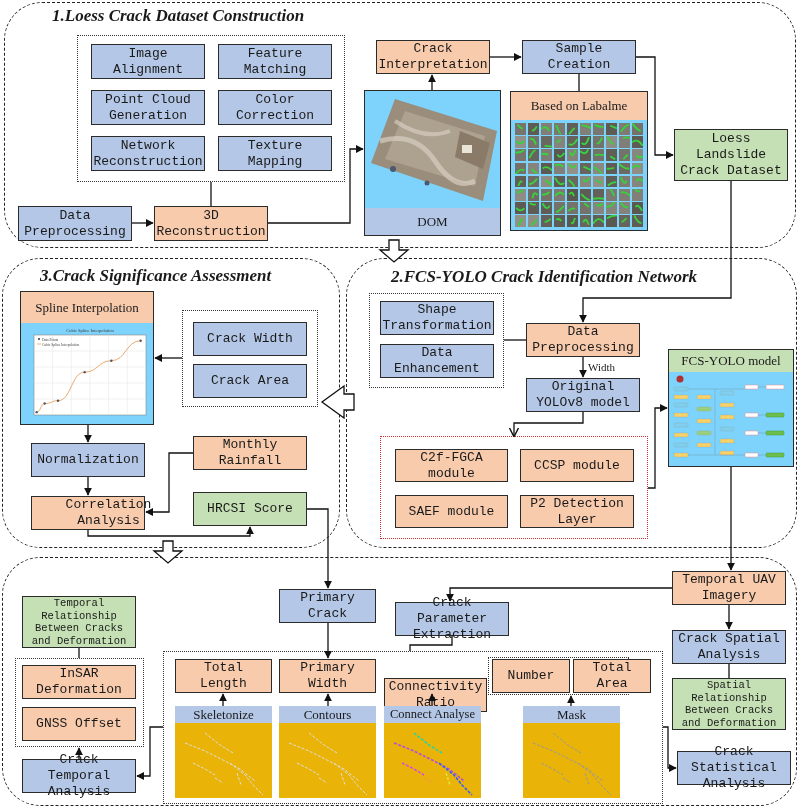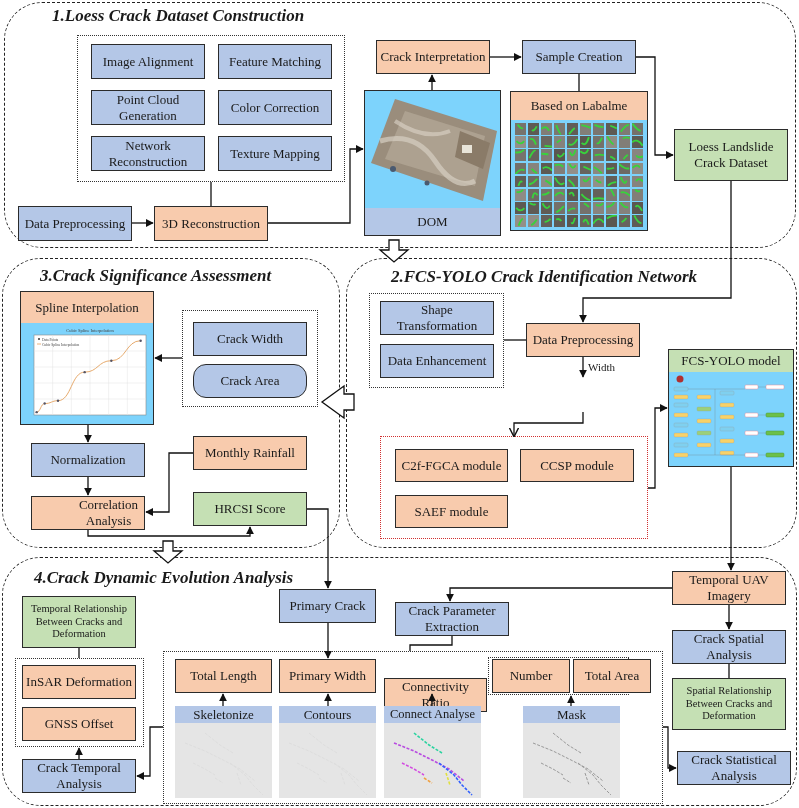--- a/index.html
+++ b/index.html
@@ -1,32 +1,32 @@
 <!DOCTYPE html>
 <html><head>
 <meta charset="utf-8">
 <style>
   html, body { margin:0; padding:0; background:#fff; }
   #canvas { position:relative; width:799px; height:808px; overflow:hidden; background:#fff;
             font-family:"Liberation Serif", "DejaVu Serif", serif; color:#1a1a1a; }
   .abs { position:absolute; }
   .box { position:absolute; box-sizing:border-box; border:1.6px solid #2b2b2b;
          display:flex; align-items:center; justify-content:center; text-align:center;
-         font-size:13px; line-height:16px; padding:1px 3px; }
+         font-size:13px; line-height:16px; padding:1px 3px;font-family:Liberation Mono, monospace; }
   .o { background:#f8cbad; }
   .b { background:#b4c7e7; }
   .g { background:#c5e0b4; }
   .sec { position:absolute; box-sizing:border-box; border:1.5px dashed #222; border-radius:38px; }
   .dotted { position:absolute; box-sizing:border-box; border:1.5px dotted #333; }
   .reddot { position:absolute; box-sizing:border-box; border:1.5px dotted #d03030; }
   .title { position:absolute; font-weight:bold; font-style:italic; font-size:17px; white-space:nowrap; }
   .small { font-size:10.5px; line-height:12.5px; }
   svg.overlay { position:absolute; left:0; top:0; pointer-events:none; }
   .imgpanel { position:absolute; box-sizing:border-box; border:1.6px solid #2b2b2b; background:#7dd3fc; }
-  .blackimg { position:absolute; background:#e5e5e5; box-sizing:border-box; }
+  .blackimg { position:absolute; background:#eab308; box-sizing:border-box; }
   .hdr { position:absolute; left:0; right:0; top:0; display:flex; align-items:center; justify-content:center; font-size:13px; }
 </style>
 </head>
 <body>
 
 <div id="canvas">
 
   <div class="sec" style="left:4px;top:2px;width:792px;height:246px;"></div>
   <div class="sec" style="left:2px;top:258px;width:338px;height:290px;"></div>
   <div class="sec" style="left:346px;top:258px;width:451px;height:290px;"></div>
@@ -495,38 +495,40 @@
         <circle cx="22.666666666666664" cy="78.57142857142857" r="1.2" fill="#556"></circle>
         <circle cx="36" cy="75.71428571428571" r="1.2" fill="#556"></circle>
         <circle cx="62.666666666666664" cy="47.142857142857146" r="1.2" fill="#556"></circle>
         <circle cx="89.33333333333333" cy="35.71428571428572" r="1.2" fill="#556"></circle>
         <circle cx="118.66666666666666" cy="15.714285714285722" r="1.2" fill="#556"></circle>
       </svg>
   </div>
 
   <div class="dotted" style="left:182px;top:310px;width:136px;height:97px;"></div>
   <div class="box b" style="left:193px;top:322px;width:114px;height:34px;">Crack Width</div>
-  <div class="box b" style="left:193px;top:364px;width:114px;height:34px;border-radius:13px;">Crack Area</div>
+  <div class="box b" style="left:193px;top:364px;width:114px;height:34px;">Crack Area</div>
 
   <div class="box b" style="left:31px;top:443px;width:114px;height:34px;">Normalization</div>
   <div class="box o" style="left:193px;top:436px;width:114px;height:34px;">Monthly Rainfall</div>
   <div class="box o" style="left:31px;top:496px;width:114px;height:34px;padding-left:44px;">Correlation Analysis</div>
   <div class="box g" style="left:193px;top:492px;width:114px;height:34px;">HRCSI Score</div>
 
   <div class="title" style="left:391px;top:267px;">2.FCS-YOLO Crack Identification Network</div>
   <div class="dotted" style="left:369px;top:293px;width:135px;height:95px;"></div>
   <div class="box b" style="left:380px;top:301px;width:114px;height:34px;">Shape Transformation</div>
   <div class="box b" style="left:380px;top:344px;width:114px;height:34px;">Data Enhancement</div>
   <div class="box o" style="left:526px;top:323px;width:114px;height:34px;">Data Preprocessing</div>
   <div class="abs" style="left:588px;top:361px;font-size:11px;">Width</div>
+  <div class="box b" style="left:526px;top:378px;width:114px;height:34px;">Original YOLOv8 model</div>
 
   <div class="reddot" style="left:380px;top:436px;width:268px;height:103px;"></div>
   <div class="box o" style="left:395px;top:449px;width:113px;height:33px;">C2f-FGCA module</div>
   <div class="box o" style="left:520px;top:449px;width:114px;height:33px;">CCSP module</div>
   <div class="box o" style="left:395px;top:495px;width:113px;height:33px;text-align:right;">SAEF module</div>
+  <div class="box o" style="left:520px;top:495px;width:114px;height:33px;">P2 Detection Layer</div>
 
   <div class="imgpanel" style="left:668px;top:349px;width:126px;height:118px;">
     <div class="g" style="position:absolute;left:0;right:0;top:0;height:22px;display:flex;align-items:center;justify-content:center;font-size:13px;">FCS-YOLO model</div>
     <svg id="arch-diagram" width="122" height="92" style="position:absolute;left:1px;top:23px;">
         <circle cx="10" cy="6" r="3.5" fill="#b03030"></circle>
         <rect x="4" y="14" width="14" height="4" rx="1" fill="#7fd0ef" stroke="#999" stroke-width="0.3"></rect>
         <rect x="4" y="22" width="14" height="4" rx="1" fill="#f7d26a" stroke="#999" stroke-width="0.3"></rect>
         <rect x="4" y="30" width="14" height="4" rx="1" fill="#7fd0ef" stroke="#999" stroke-width="0.3"></rect>
         <rect x="4" y="40" width="14" height="4" rx="1" fill="#f7d26a" stroke="#999" stroke-width="0.3"></rect>
         <rect x="4" y="50" width="14" height="4" rx="1" fill="#7fd0ef" stroke="#999" stroke-width="0.3"></rect>
@@ -555,21 +557,20 @@
         <line x1="88" y1="60" x2="96" y2="60" stroke="#777" stroke-width="0.3"></line>
         <rect x="75" y="80" width="13" height="4" rx="1" fill="#fff" stroke="#e48a9a" stroke-width="0.5"></rect>
         <rect x="96" y="80" width="18" height="4" rx="1" fill="#6cc04a" stroke="#4a9a3a" stroke-width="0.5"></rect>
         <line x1="88" y1="82" x2="96" y2="82" stroke="#777" stroke-width="0.3"></line>
         <line x1="18" y1="16" x2="75" y2="16" stroke="#777" stroke-width="0.3"></line>
         <line x1="18" y1="82" x2="75" y2="82" stroke="#777" stroke-width="0.3"></line>
         <line x1="45" y1="16" x2="45" y2="82" stroke="#777" stroke-width="0.3"></line>
       </svg>
   </div>
 
-  <div class="title" style="left:34px;top:568px;">4.Crack Dynamic Evolution Analysis</div>
 
   <div class="box g small" style="left:22px;top:596px;width:114px;height:52px;">Temporal Relationship Between Cracks and Deformation</div>
   <div class="dotted" style="left:15px;top:658px;width:129px;height:89px;"></div>
   <div class="box o" style="left:22px;top:665px;width:114px;height:34px;">InSAR Deformation</div>
   <div class="box o" style="left:22px;top:707px;width:114px;height:34px;">GNSS Offset</div>
   <div class="box b" style="left:22px;top:759px;width:114px;height:34px;">Crack Temporal Analysis</div>
 
   <div class="box b" style="left:279px;top:589px;width:97px;height:34px;">Primary Crack</div>
   <div class="box b" style="left:395px;top:602px;width:114px;height:34px;">Crack Parameter Extraction</div>
   <div class="box o" style="left:672px;top:571px;width:114px;height:34px;">Temporal UAV Imagery</div>

